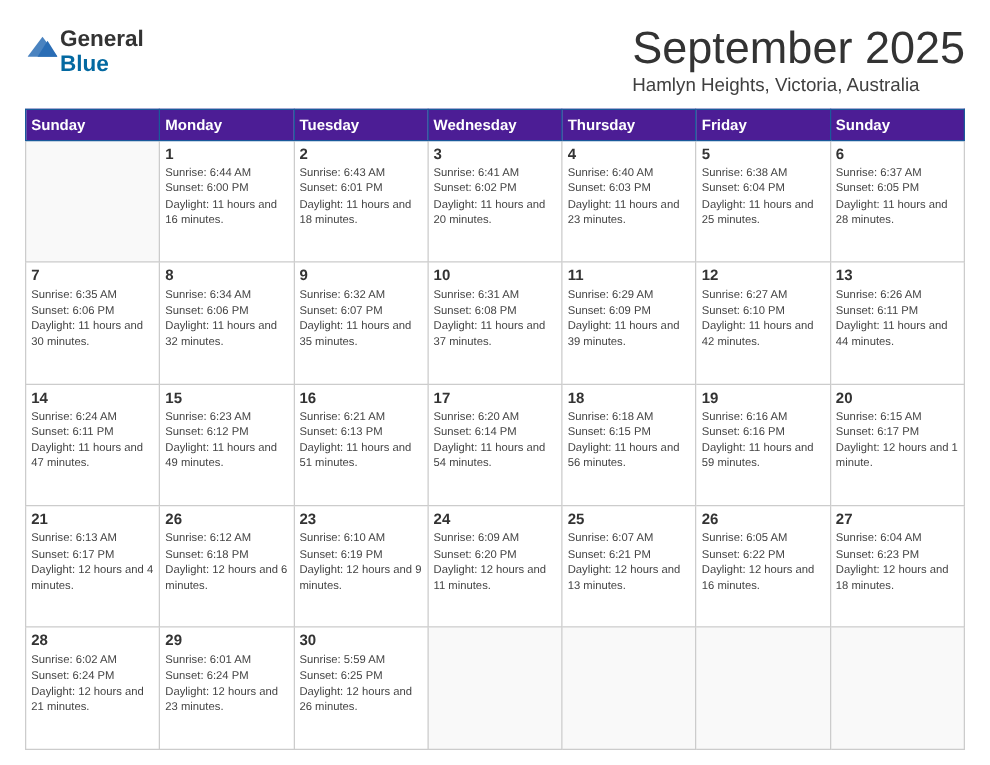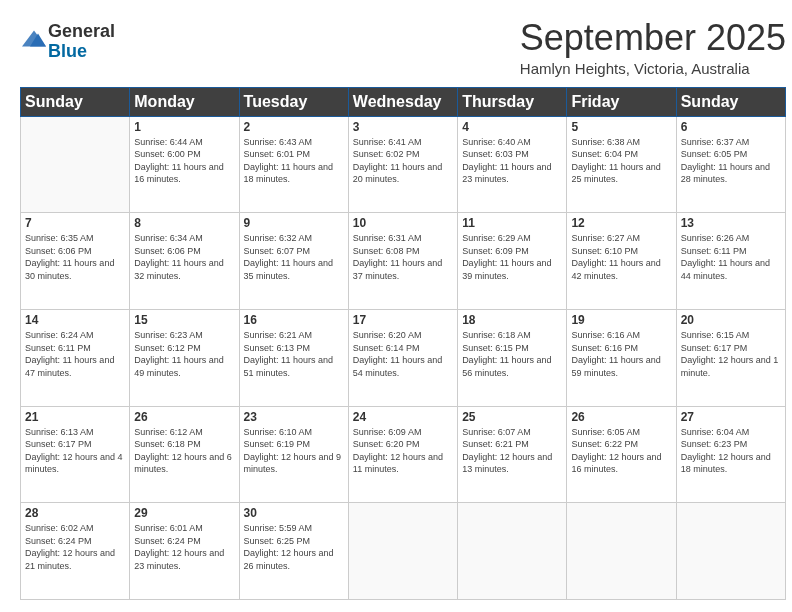--- a/index.html
+++ b/index.html
@@ -6,21 +6,21 @@
     body {
       font-family: Arial, sans-serif;
       background: #fff;
       width: 792px;
       height: 612px;
       overflow: hidden;
     }
     .page {
       width: 792px;
       height: 612px;
-      padding: 18px 6px 12px 20px;
+      padding: 18px 20px 12px 20px;
       display: flex;
       flex-direction: column;
     }
     .header {
       display: flex;
       align-items: flex-start;
       justify-content: space-between;
       margin-bottom: 10px;
     }
     .logo {
@@ -56,23 +56,23 @@
       margin-top: 2px;
     }
     .calendar {
       flex: 1;
       border: 1px solid #ccc;
       border-collapse: collapse;
       width: 100%;
       table-layout: fixed;
     }
     .calendar th {
-      background: #404040;
+      background: #4c1d95;
       color: #fff;
-      font-size: 16px;
+      font-size: 12px;
       font-weight: bold;
       padding: 5px 4px;
       text-align: left;
       border: 1px solid #1a5a9a;
     }
     .calendar td {
       vertical-align: top;
       border: 1px solid #ccc;
       padding: 3px 4px;
       font-size: 9.5px;

